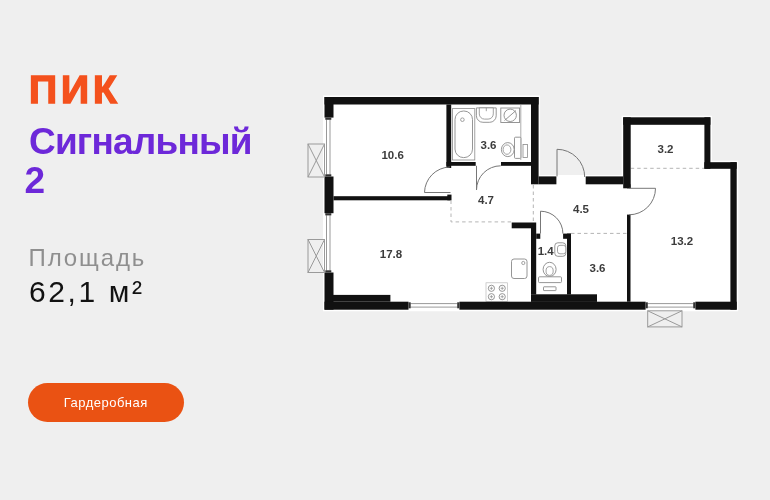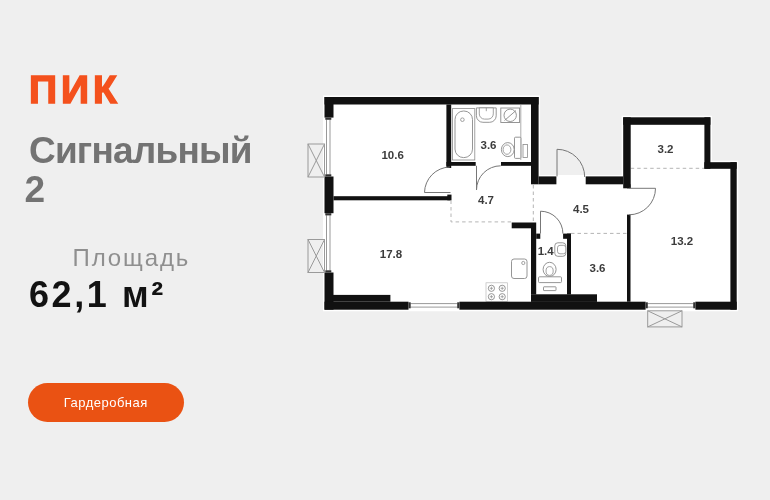--- a/index.html
+++ b/index.html
@@ -4,25 +4,25 @@
 <style>
   html,body{margin:0;padding:0;}
   body{width:770px;height:500px;background:#efefef;font-family:"Liberation Sans",sans-serif;position:relative;overflow:hidden;}
   .abs{position:absolute;}
 </style>
 </head>
 <body>
 
 <div class="abs" style="left:29px;top:68px;color:#F4511D;font-weight:bold;font-size:39px;letter-spacing:4px;-webkit-text-stroke:1.5px #F4511D;">ПИК</div>
 
-<div class="abs" style="left:29px;top:122px;color:#737373;font-weight:bold;font-size:37px;line-height:39px;letter-spacing:-0.8px;margin-top:9px;">Сигнальный<br><span style="margin-left:-4.5px">2</span></div>
-
-<div class="abs" style="left:28.5px;top:246.2px;color:#8f8f8f;font-size:24px;letter-spacing:1.9px;line-height:1;margin-left:44px;">Площадь</div>
-
-<div class="abs" style="left:29px;top:277px;color:#121212;font-weight:bold;font-size:36px;letter-spacing:2.6px;line-height:1;">62,1 м²</div>
+<div class="abs" style="left:29px;top:122px;color:#6d28d9;font-weight:bold;font-size:37px;line-height:39px;letter-spacing:-0.8px;">Сигнальный<br><span style="margin-left:-4.5px">2</span></div>
+
+<div class="abs" style="left:28.5px;top:246.2px;color:#8f8f8f;font-size:24px;letter-spacing:1.9px;line-height:1;">Площадь</div>
+
+<div class="abs" style="left:29px;top:277px;color:#121212;font-weight:normal;font-size:30px;letter-spacing:2.6px;line-height:1;">62,1 м²</div>
 
 <div class="abs" style="left:28px;top:382.5px;width:155.5px;height:39px;background:#EA5213;border-radius:20px;color:#fff;font-size:13px;letter-spacing:0.5px;display:flex;align-items:center;justify-content:center;">Гардеробная</div>
 
 <svg class="abs" style="left:0;top:0;" width="770" height="500" viewBox="0 0 770 500">
 
   <path d="M324.5,97 H538.6 V176.4 H623.2 V117.3 H710.4 V162.2 H736.7 V309.7 H324.5 Z" fill="#ffffff" stroke="#ffffff" stroke-width="3"></path>
 
   <g stroke="#b5b5b5" stroke-width="1" stroke-dasharray="3.5,3" fill="none">
 
     <path d="M451,200.5 V221.9 H511.7"></path>

